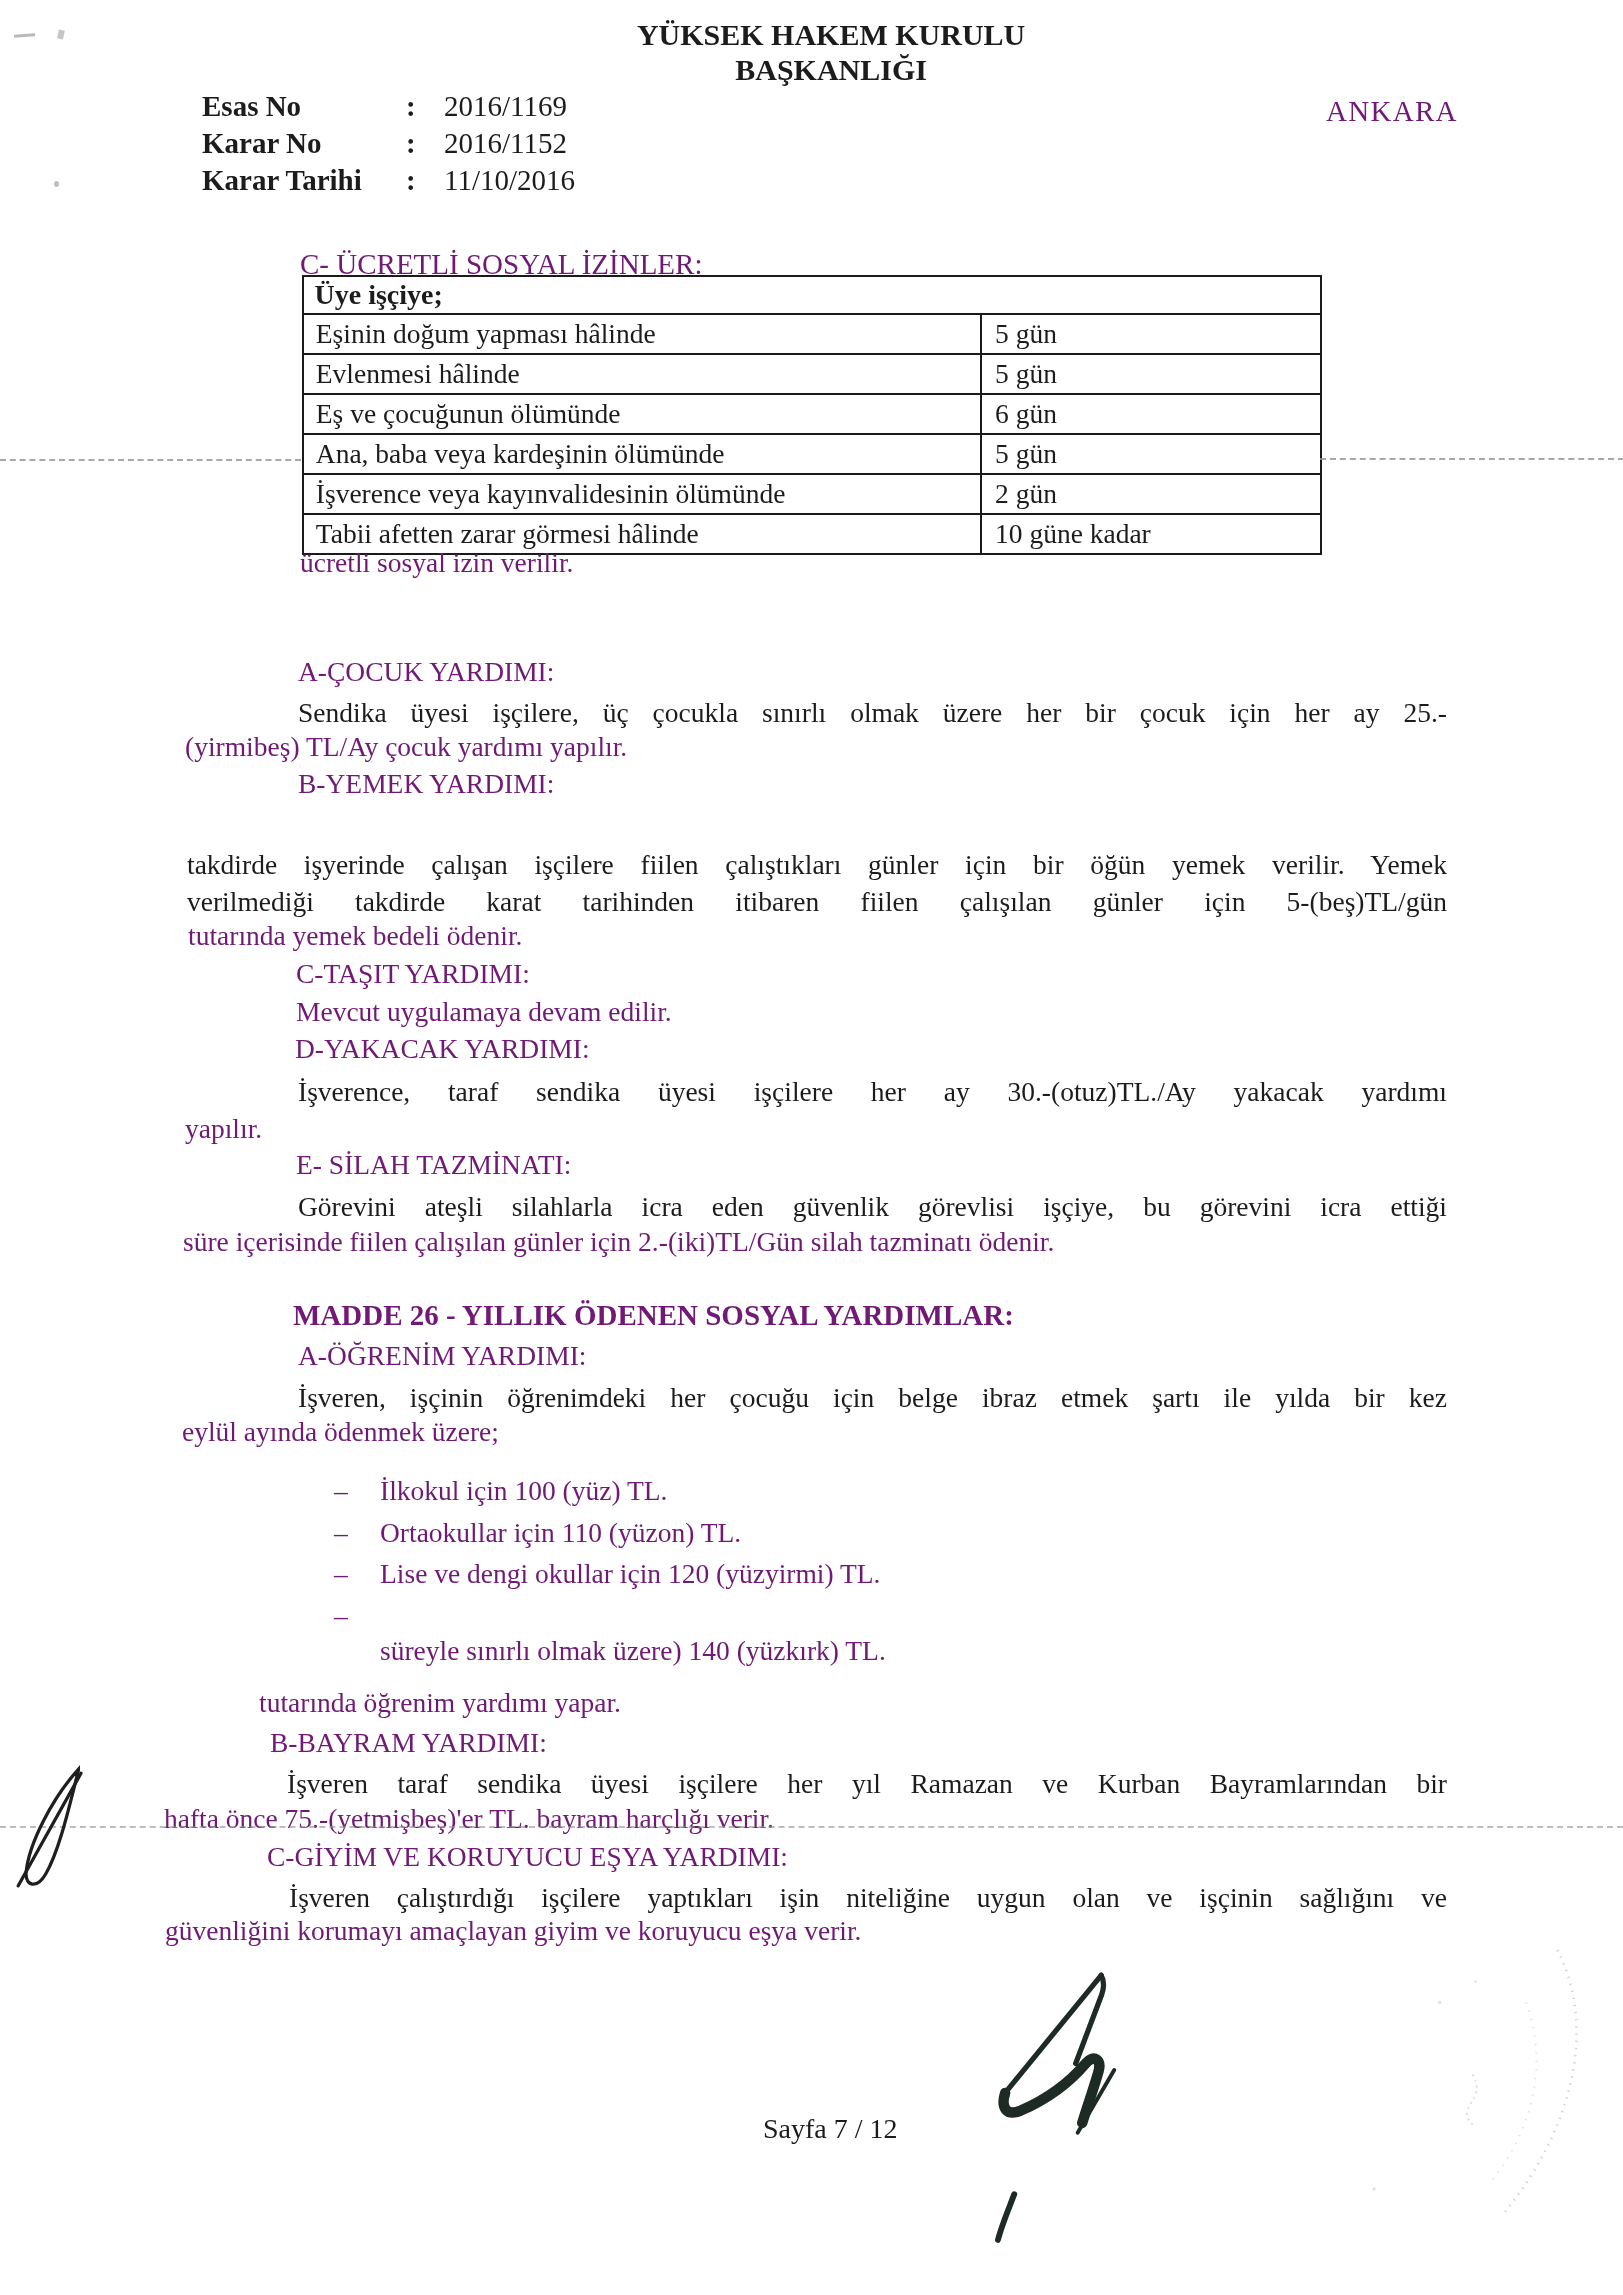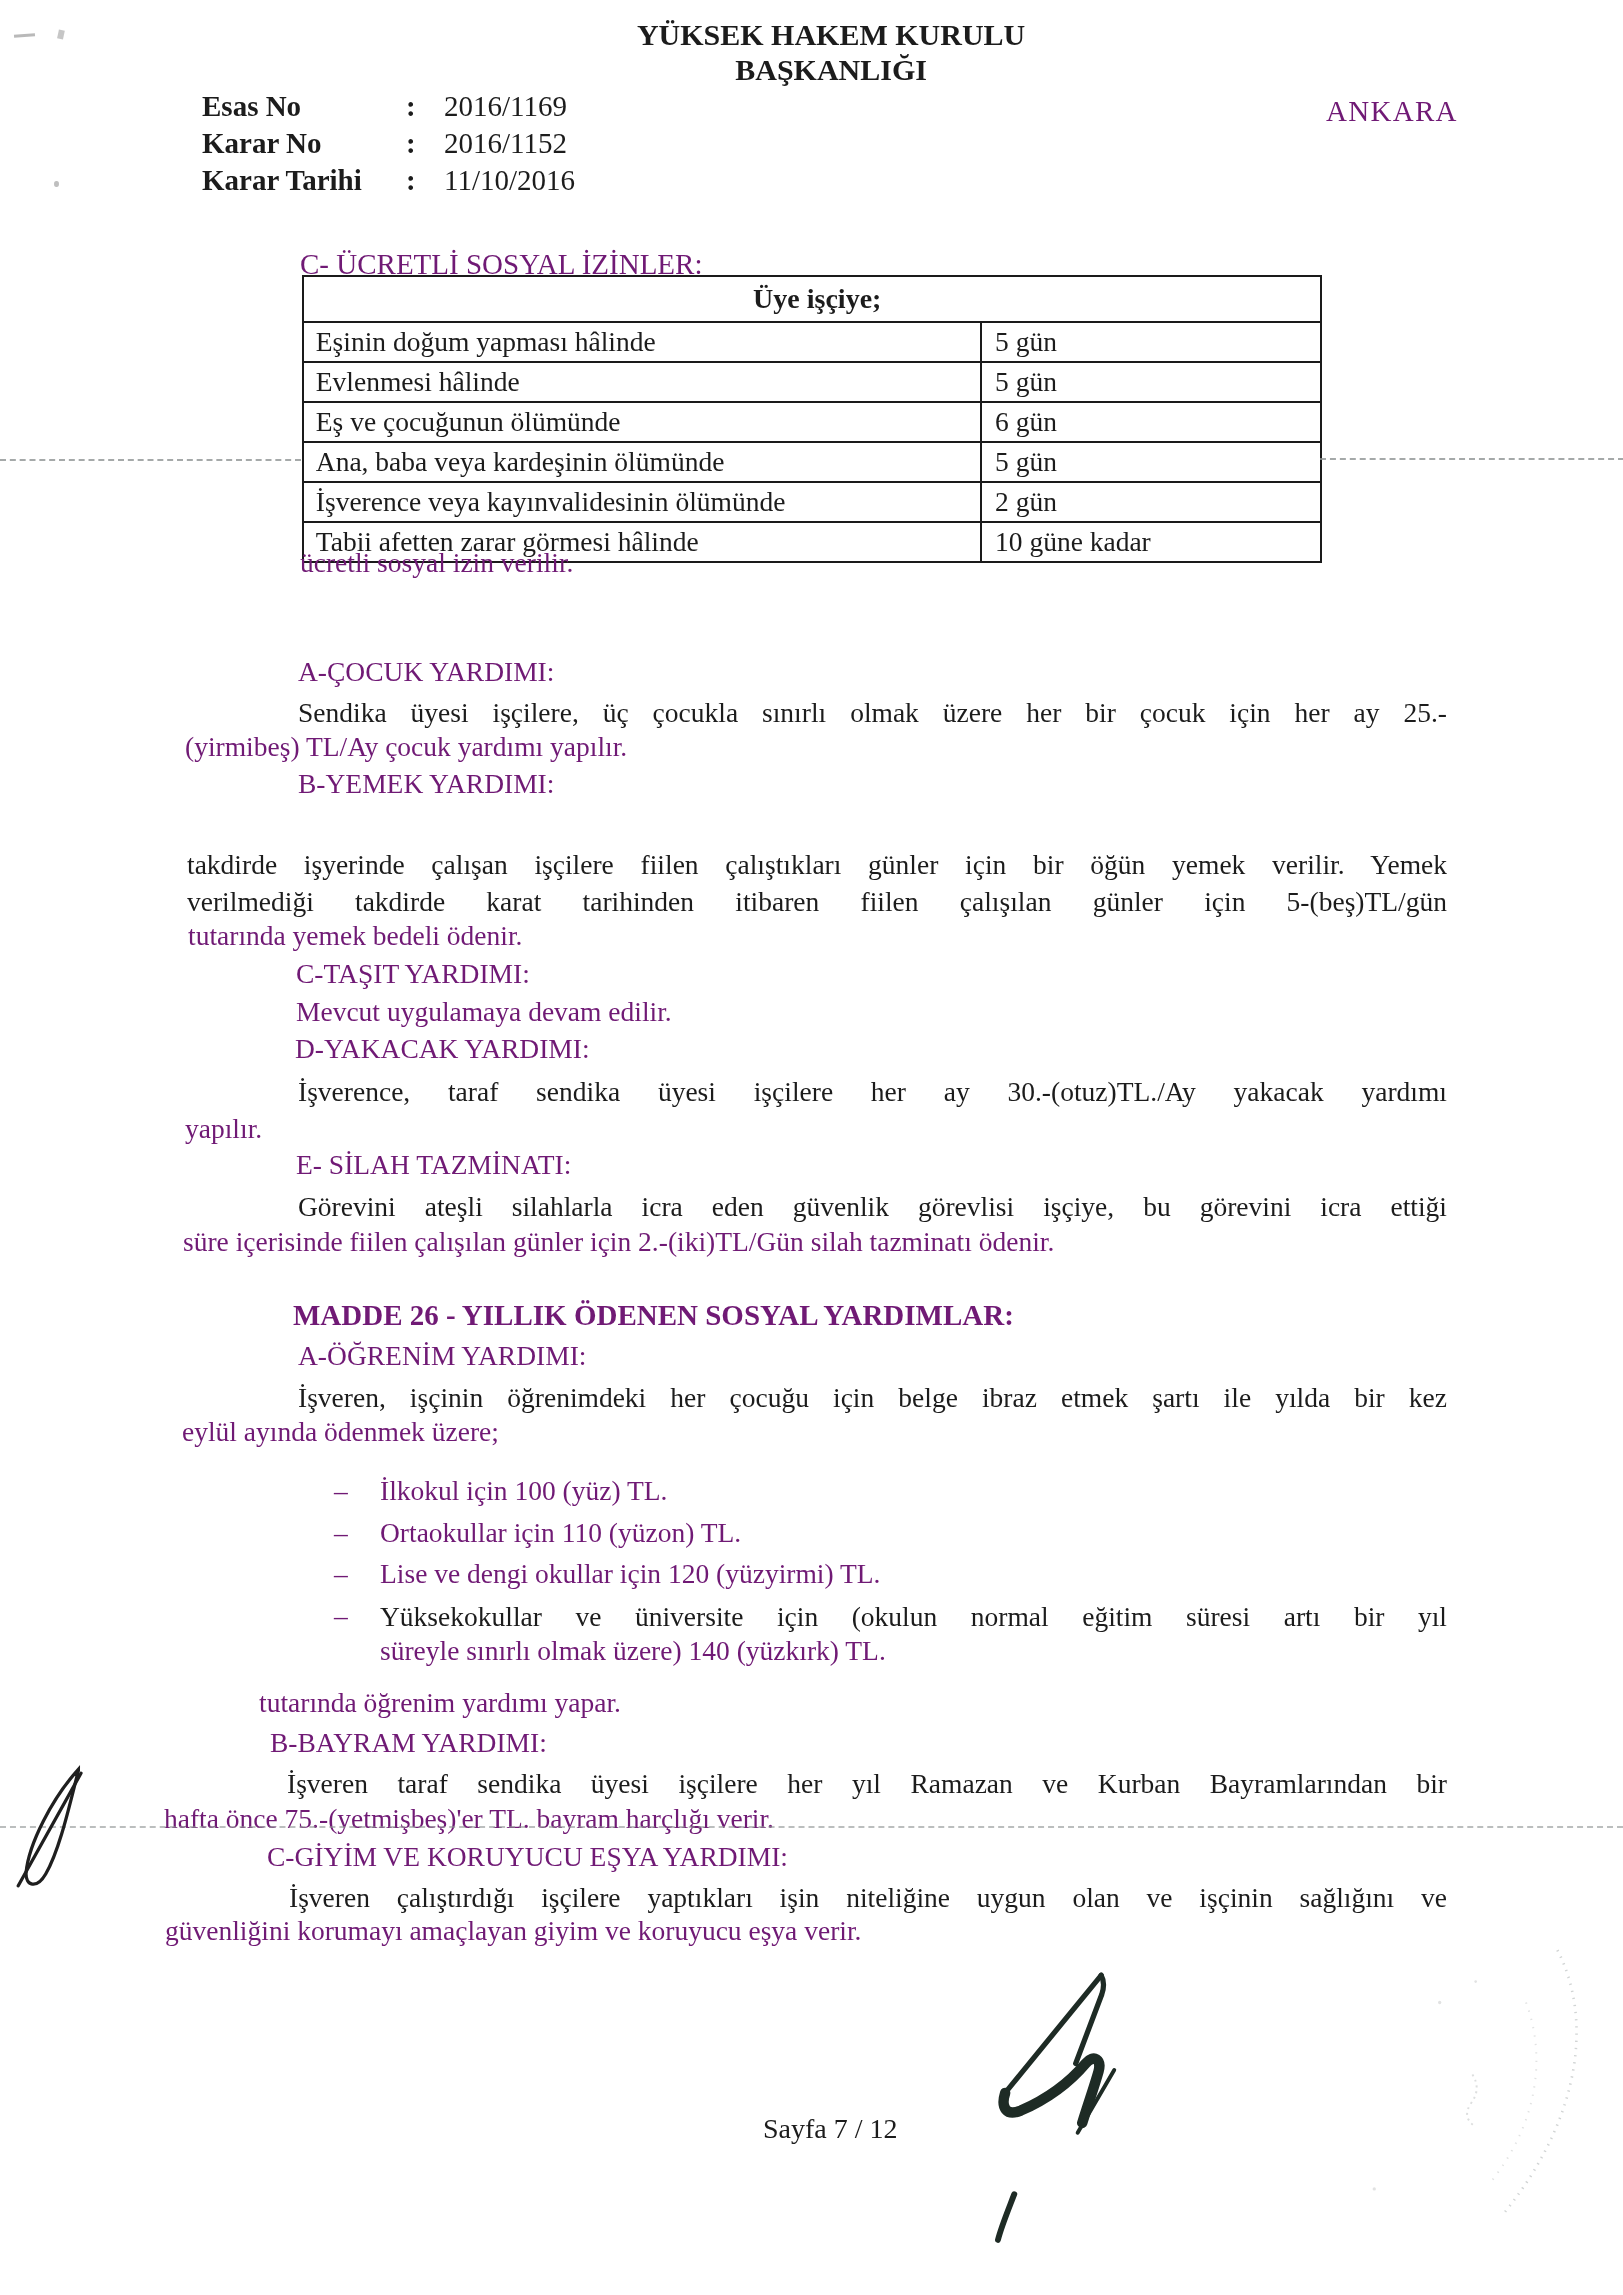--- a/index.html
+++ b/index.html
@@ -15,21 +15,21 @@
   
   .doc-head{position:absolute;left:19.6px;top:17px;width:1623px;text-align:center;}
   .doc-head div{font-size:30px;font-weight:bold;line-height:35px;}
   .meta{position:absolute;left:202px;top:90px;}
   .meta .mrow{display:flex;height:37px;align-items:flex-start;font-size:29px;}
   .meta .ml{width:204px;font-weight:bold;}
   .meta .mc{width:38px;font-weight:bold;}
   
   .stable{position:absolute;left:302px;top:275px;width:1016px;border:2.6px solid #1a1a1a;}
   .trow{display:flex;height:38px;border-top:2px solid #1a1a1a;align-items:center;font-size:27.5px;}
-  .trow.first{border-top:none;height:44px;justify-content:center;}
+  .trow.first{border-top:none;height:36px;}
   .c1{width:678px;box-sizing:border-box;padding-left:11.8px;border-right:2px solid #1a1a1a;
       height:100%;display:flex;align-items:center;}
   .c2{flex:1;padding-left:13px;height:100%;display:flex;align-items:center;}
   .thead-cell{padding-left:10.5px;font-weight:bold;font-size:28px;}
   
   .dashline{position:absolute;height:0;border-top:2px dashed #8f9494;}
   .smudge{position:absolute;background:#808080;}
   .footer-label{position:absolute;font-size:28px;}
 </style>
 </head>
@@ -123,21 +123,20 @@
   <div class="jl body-col ind" style="top:1381px;">İşveren, işçinin öğrenimdeki her çocuğu için belge ibraz etmek şartı ile yılda bir kez</div>
   <div class="al" style="left:182px;top:1418px;">eylül ayında ödenmek üzere;</div>
 
   <div class="al" style="left:334px;top:1477px;">–</div>
   <div class="al" style="left:380px;top:1477px;">İlkokul için 100 (yüz) TL.</div>
   <div class="al" style="left:334px;top:1519px;">–</div>
   <div class="al" style="left:380px;top:1519px;">Ortaokullar için 110 (yüzon) TL.</div>
   <div class="al" style="left:334px;top:1560px;">–</div>
   <div class="al" style="left:380px;top:1560px;">Lise ve dengi okullar için 120 (yüzyirmi) TL.</div>
   <div class="al" style="left:334px;top:1602px;">–</div>
-  <div class="jl" style="left:380px;width:1067px;top:1600px;">Yüksekokullar ve üniversite için (okulun normal eğitim süresi artı bir yıl</div>
   <div class="al" style="left:380px;top:1637px;">süreyle sınırlı olmak üzere) 140 (yüzkırk) TL.</div>
 
   <div class="al" style="left:259px;top:1689px;">tutarında öğrenim yardımı yapar.</div>
   <div class="al" style="left:270px;top:1729px;">B-BAYRAM YARDIMI:</div>
   <div class="jl" style="left:164px;width:1283px;top:1767px;padding-left:123px;">İşveren taraf sendika üyesi işçilere her yıl Ramazan ve Kurban Bayramlarından bir</div>
   <div class="al" style="left:164px;top:1805px;">hafta önce 75.-(yetmişbeş)'er TL. bayram harçlığı verir.</div>
   <div class="al" style="left:267px;top:1843px;">C-GİYİM VE KORUYUCU EŞYA YARDIMI:</div>
   <div class="jl" style="left:165px;width:1282px;top:1881px;padding-left:124px;">İşveren çalıştırdığı işçilere yaptıkları işin niteliğine uygun olan ve işçinin sağlığını ve</div>
   <div class="al" style="left:165px;top:1917px;">güvenliğini korumayı amaçlayan giyim ve koruyucu eşya verir.</div>
 

